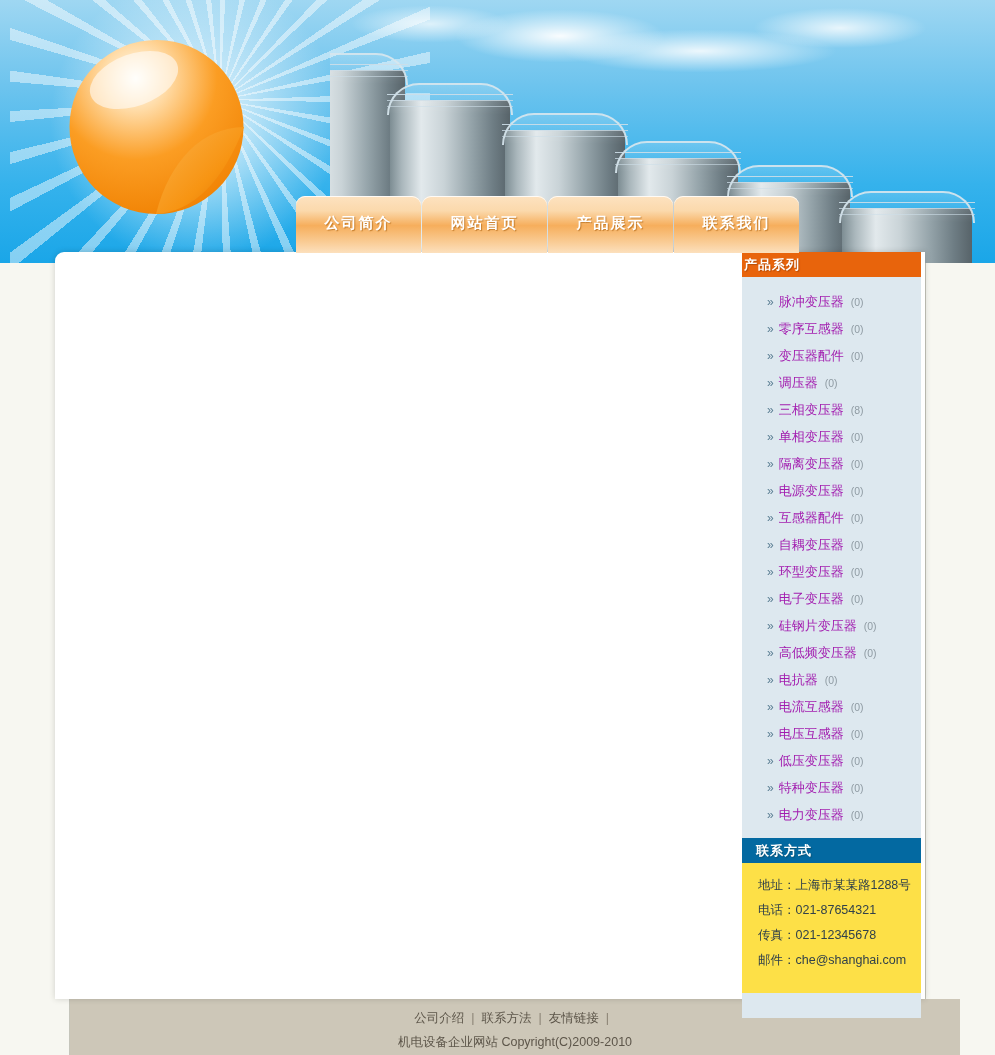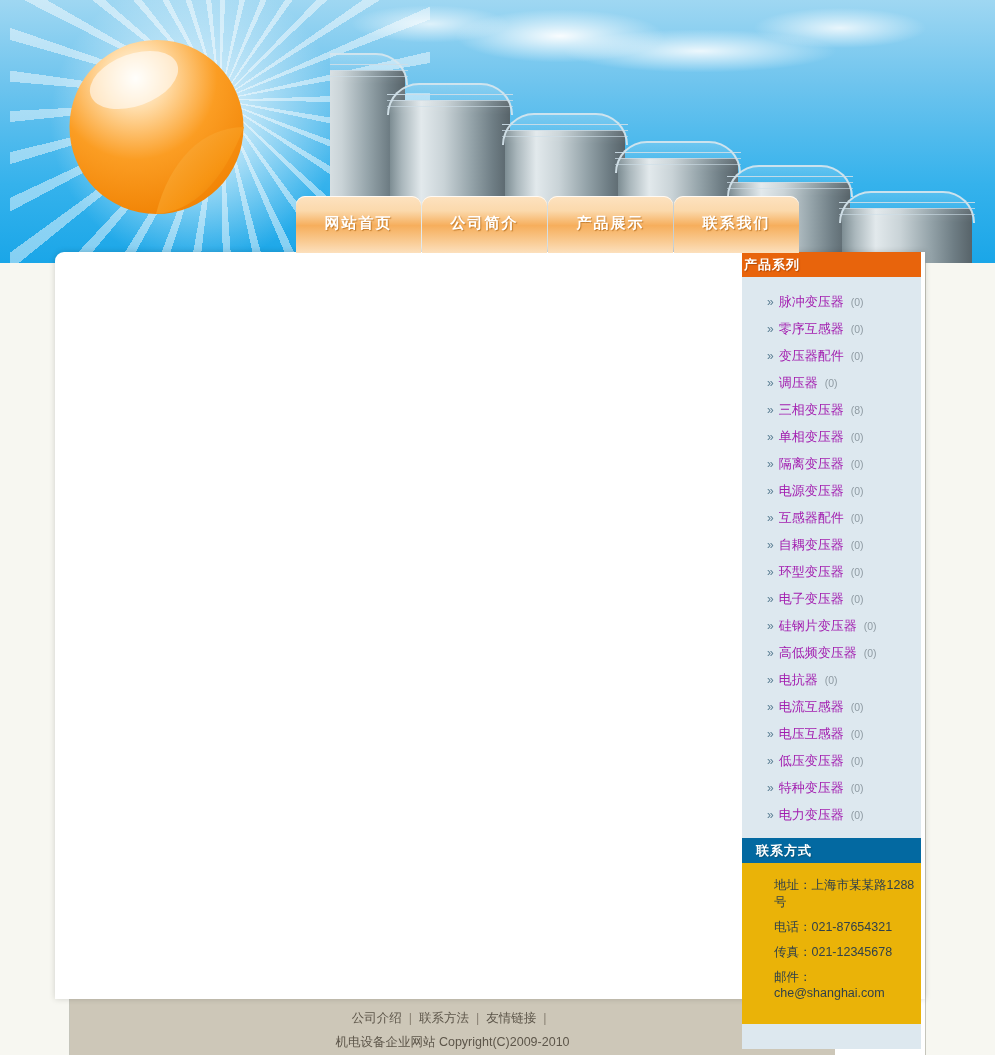--- a/index.html
+++ b/index.html
@@ -201,27 +201,27 @@
     display: flex; align-items: center; padding-left: 14px; letter-spacing: 1px;
     text-shadow: 1px 1px 1px rgba(20,60,70,.45);
   }
   .side-body { background: #dde8ef; padding: 11px 0 10px 0; }
   .side-item {
     height: 27px; display: flex; align-items: center; padding-left: 25px; cursor: pointer;
   }
   .chev { color: #5b7f93; font-size: 12px; margin-right: 6px; letter-spacing:-1px; }
   .side-label { font-size: 13px; color: #a21caf; }
   .side-count { font-size: 10.5px; color: #8f9ba3; margin-left: 7px; }
-  .contact-body { background: #eab308; padding: 14px 0 16px 16px; }
+  .contact-body { background: #fde047; padding: 14px 0 16px 0; }
   .contact-line { font-size: 12.5px; color: #31414a; padding: 0 0 8px 16px; }
   .side-filler { background:#dde8ef; height: 25px; }
 
   
   .footer {
-    position:absolute; left: 70px; top: 999px; width: 765px; height: 56px;
+    position:absolute; left: 70px; top: 999px; width: 890px; height: 56px;
     background: #cdc7b8; text-align: center; padding-top: 11px;
   }
   .f-links { font-size: 12.5px; color: #5d564a; }
   .f-links span.sep { color: #8a8274; margin: 0 7px; }
   .f-links a { color: #5d564a; text-decoration: none; cursor: pointer; }
   .f-copy { font-size: 12.5px; color: #5d564a; margin-top: 7px; }
 
   
   .edge-left { position:absolute; left:0; top:263px; width:70px; height:792px; background:#f7f7f1; border-right:1px solid #c5c5bb; }
   .edge-right { position:absolute; left:925px; top:263px; width:70px; height:792px; background:#f7f7f1; border-left:1px solid #c5c5bb; }
@@ -264,24 +264,24 @@
           <stop offset="100%" stop-color="#d96f00"></stop>
         </linearGradient>
       </defs>
       <path d="M95 8 A87 87 0 1 1 94 182 A87 87 0 0 1 95 8 Z" fill="url(#stk)"></path>
       <path d="M182 95 Q150 96 128 118 Q104 142 94 182 Q150 178 182 95 Z" fill="url(#curl)"></path>
       <ellipse cx="72" cy="48" rx="46" ry="26" fill="rgba(255,255,255,.55)" transform="rotate(-20 72 48)"></ellipse>
     </svg>
 
     <div class="nav">
       <div class="nav-tab">
+        <span>公司简介</span>
+      </div>
+      <div class="nav-tab">
         <span>网站首页</span>
-      </div>
-      <div class="nav-tab">
-        <span>公司简介</span>
       </div>
       <div class="nav-tab">
         <span>产品展示</span>
       </div>
       <div class="nav-tab">
         <span>联系我们</span>
       </div>
     </div>
   </div>
 

